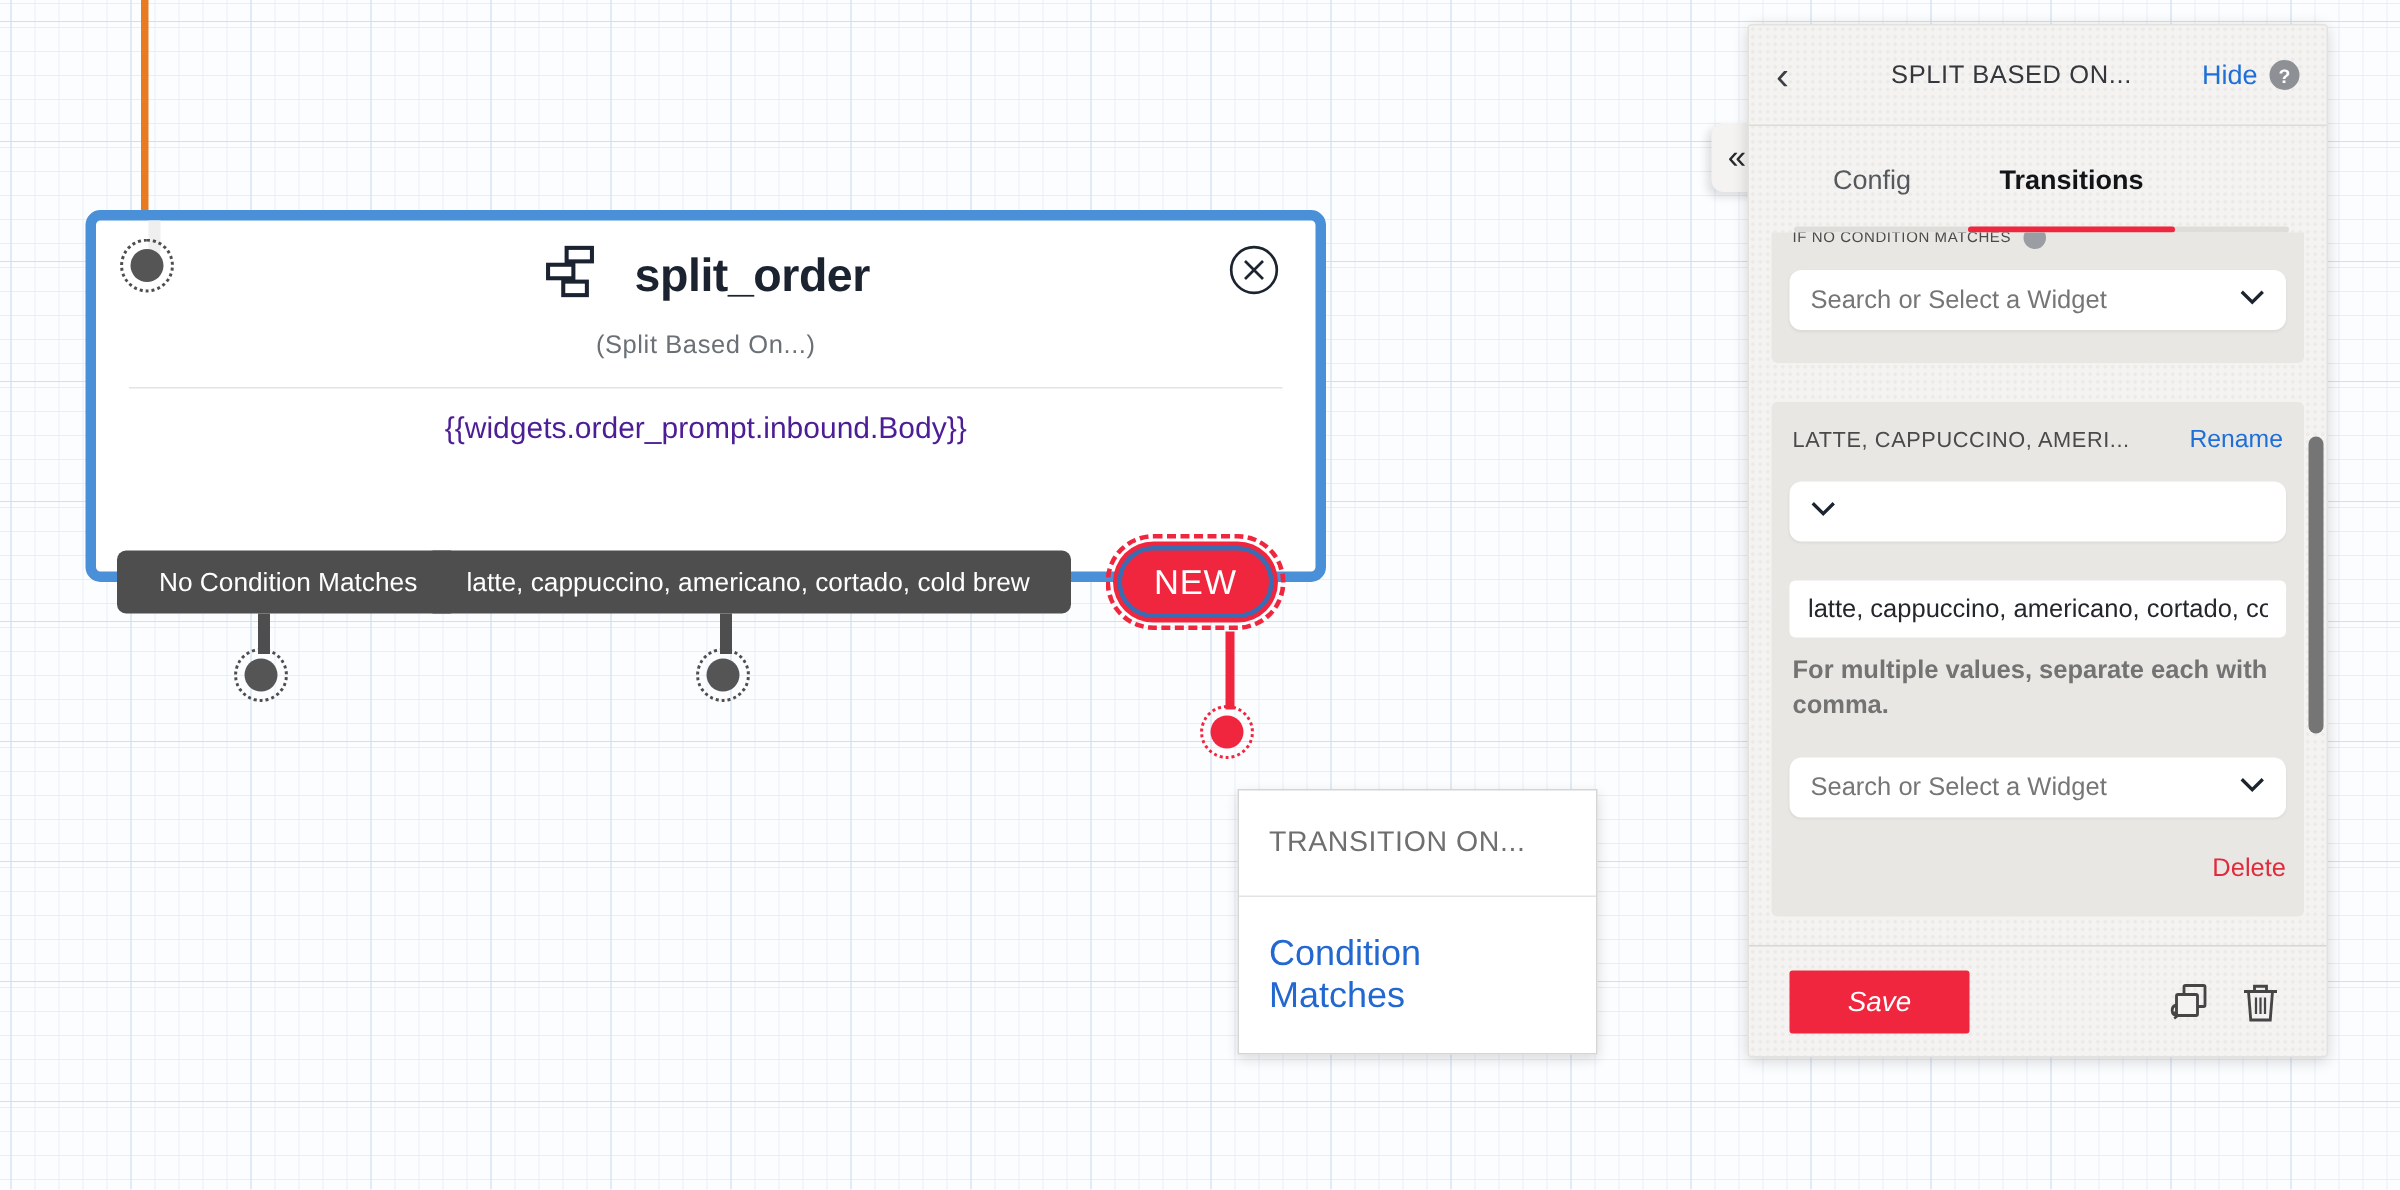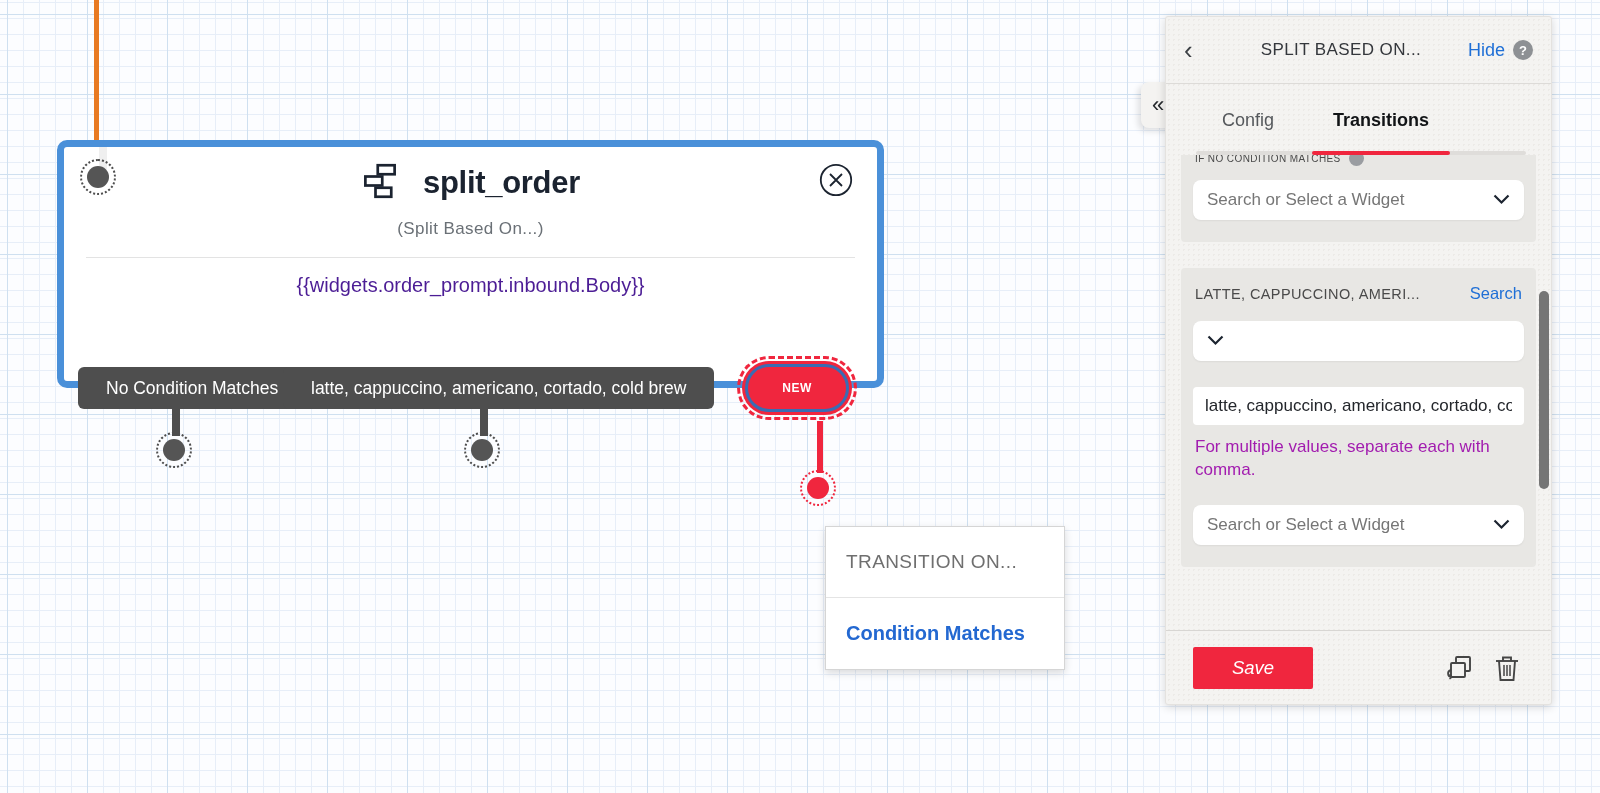--- a/index.html
+++ b/index.html
@@ -48,31 +48,31 @@
   .stem.red { background:#f0263e; width:6px; }
 
   
   .new-outer {
     position:absolute; left:737px; top:356px; width:120px; height:64px; z-index:5;
     border:3px dashed #f0263e; border-radius:40px; padding:5px; background:transparent;
   }
   .new-pill {
     width:100%; height:100%; border-radius:40px; background:#f0263e;
     border:3px solid #3a6cb3; box-shadow:0 0 0 3px #f0263e;
-    color:#fff; font-size:12px; font-weight:bold; letter-spacing:0.5px;
+    color:#fff; font-size:23px; font-weight:normal; letter-spacing:0.5px;
     display:flex; align-items:center; justify-content:center; cursor:pointer;
   }
 
   
   .tmenu {
     position:absolute; left:825px; top:526px; width:240px; z-index:6;
     background:#fff; border:1px solid #d5d5d5; box-shadow:0 3px 8px rgba(0,0,0,0.14);
   }
   .tmenu-header { padding:24px 20px; font-size:19px; color:#6f6f6f; letter-spacing:0.4px; border-bottom:1px solid #e4e4e4; }
-  .tmenu-item { padding:24px 20px; font-size:20px; color:#2368d1; cursor:pointer;font-weight:bold; }
+  .tmenu-item { padding:24px 20px; font-size:24px; color:#2368d1; cursor:pointer; }
 
   
   .collapse-tab {
     position:absolute; left:1141px; top:82px; width:34px; height:46px; z-index:7;
     background:#f4f3f1; border-radius:8px 0 0 8px; box-shadow:-3px 3px 6px rgba(0,0,0,0.12);
     display:flex; align-items:center; justify-content:center;
     font-size:22px; color:#26292d; cursor:pointer;
   }
   .panel {
     position:absolute; left:1165px; top:16px; width:387px; height:689px; z-index:8;
@@ -114,21 +114,21 @@
   .fake-select .sel-text { flex:1; font-size:17px; color:#767676; }
   .fake-select.filled .sel-text { color:#2b2e33; }
   .name-row { display:flex; align-items:baseline; padding:0 2px; }
   .cond-name { flex:1; font-size:14.5px; color:#4a4a4a; letter-spacing:0.4px; white-space:nowrap; overflow:hidden; }
   .rename-link { font-size:16.5px; color:#1f6fd6; background:none; border:none; cursor:pointer; }
   .value-input {
     margin-top:26px; width:100%; height:38px; background:#fff; border:none; border-radius:4px;
     padding:0 12px; font-size:17px; color:#23262b; font-family:"Liberation Sans", sans-serif;
     white-space:nowrap; overflow:hidden;
   }
-  .helper-text { margin-top:10px; font-size:17px; line-height:23px; color:#a21caf; padding:0 2px; }
+  .helper-text { margin-top:10px; font-size:17px; line-height:23px; color:#737373; padding:0 2px;font-weight:bold; }
   .select-gap { margin-top:24px; }
   .delete-row { margin-top:24px; text-align:right; }
   .delete-link { font-size:17px; color:#e12b3c; background:none; border:none; cursor:pointer; }
 
   .panel-footer {
     position:absolute; left:0; right:0; bottom:0; height:74px; border-top:1px solid #d8d6d3;
     display:flex; align-items:center; padding:0 27px;
   }
   .save-btn {
     width:120px; height:42px; background:#f0263e; color:#fff; border:none; border-radius:2px;
@@ -225,21 +225,21 @@
             <svg width="17" height="11" viewBox="0 0 17 11" fill="none" stroke="#1c2430" stroke-width="2.2">
                 <path d="M1.5 1.5 L8.5 8.5 L15.5 1.5"></path>
               </svg>
           </span>
         </div>
       </div>
 
       <div class="card card-2">
         <div class="name-row">
           <span class="cond-name">LATTE, CAPPUCCINO, AMERI...</span>
-          <button class="rename-link">Search</button>
+          <button class="rename-link">Rename</button>
         </div>
 
         <div class="fake-select filled" style="margin-top:18px;">
           <span>
             <svg width="17" height="11" viewBox="0 0 17 11" fill="none" stroke="#1c2430" stroke-width="2.2">
                 <path d="M1.5 1.5 L8.5 8.5 L15.5 1.5"></path>
               </svg>
           </span>
         </div>
 
@@ -249,20 +249,23 @@
 
         <div class="fake-select select-gap">
           <span class="sel-text">Search or Select a Widget</span>
           <span>
             <svg width="17" height="11" viewBox="0 0 17 11" fill="none" stroke="#1c2430" stroke-width="2.2">
                 <path d="M1.5 1.5 L8.5 8.5 L15.5 1.5"></path>
               </svg>
           </span>
         </div>
 
+        <div class="delete-row">
+          <button class="delete-link">Delete</button>
+        </div>
       </div>
 
     </div>
 
     <div class="panel-footer">
       <button class="save-btn">Save</button>
       <div class="footer-icons">
         <button class="icon-btn">
           <svg width="30" height="30" viewBox="0 0 30 30" fill="none" stroke="#454545" stroke-width="1.9">
             <rect x="12" y="4" width="14" height="14" rx="1"></rect>

